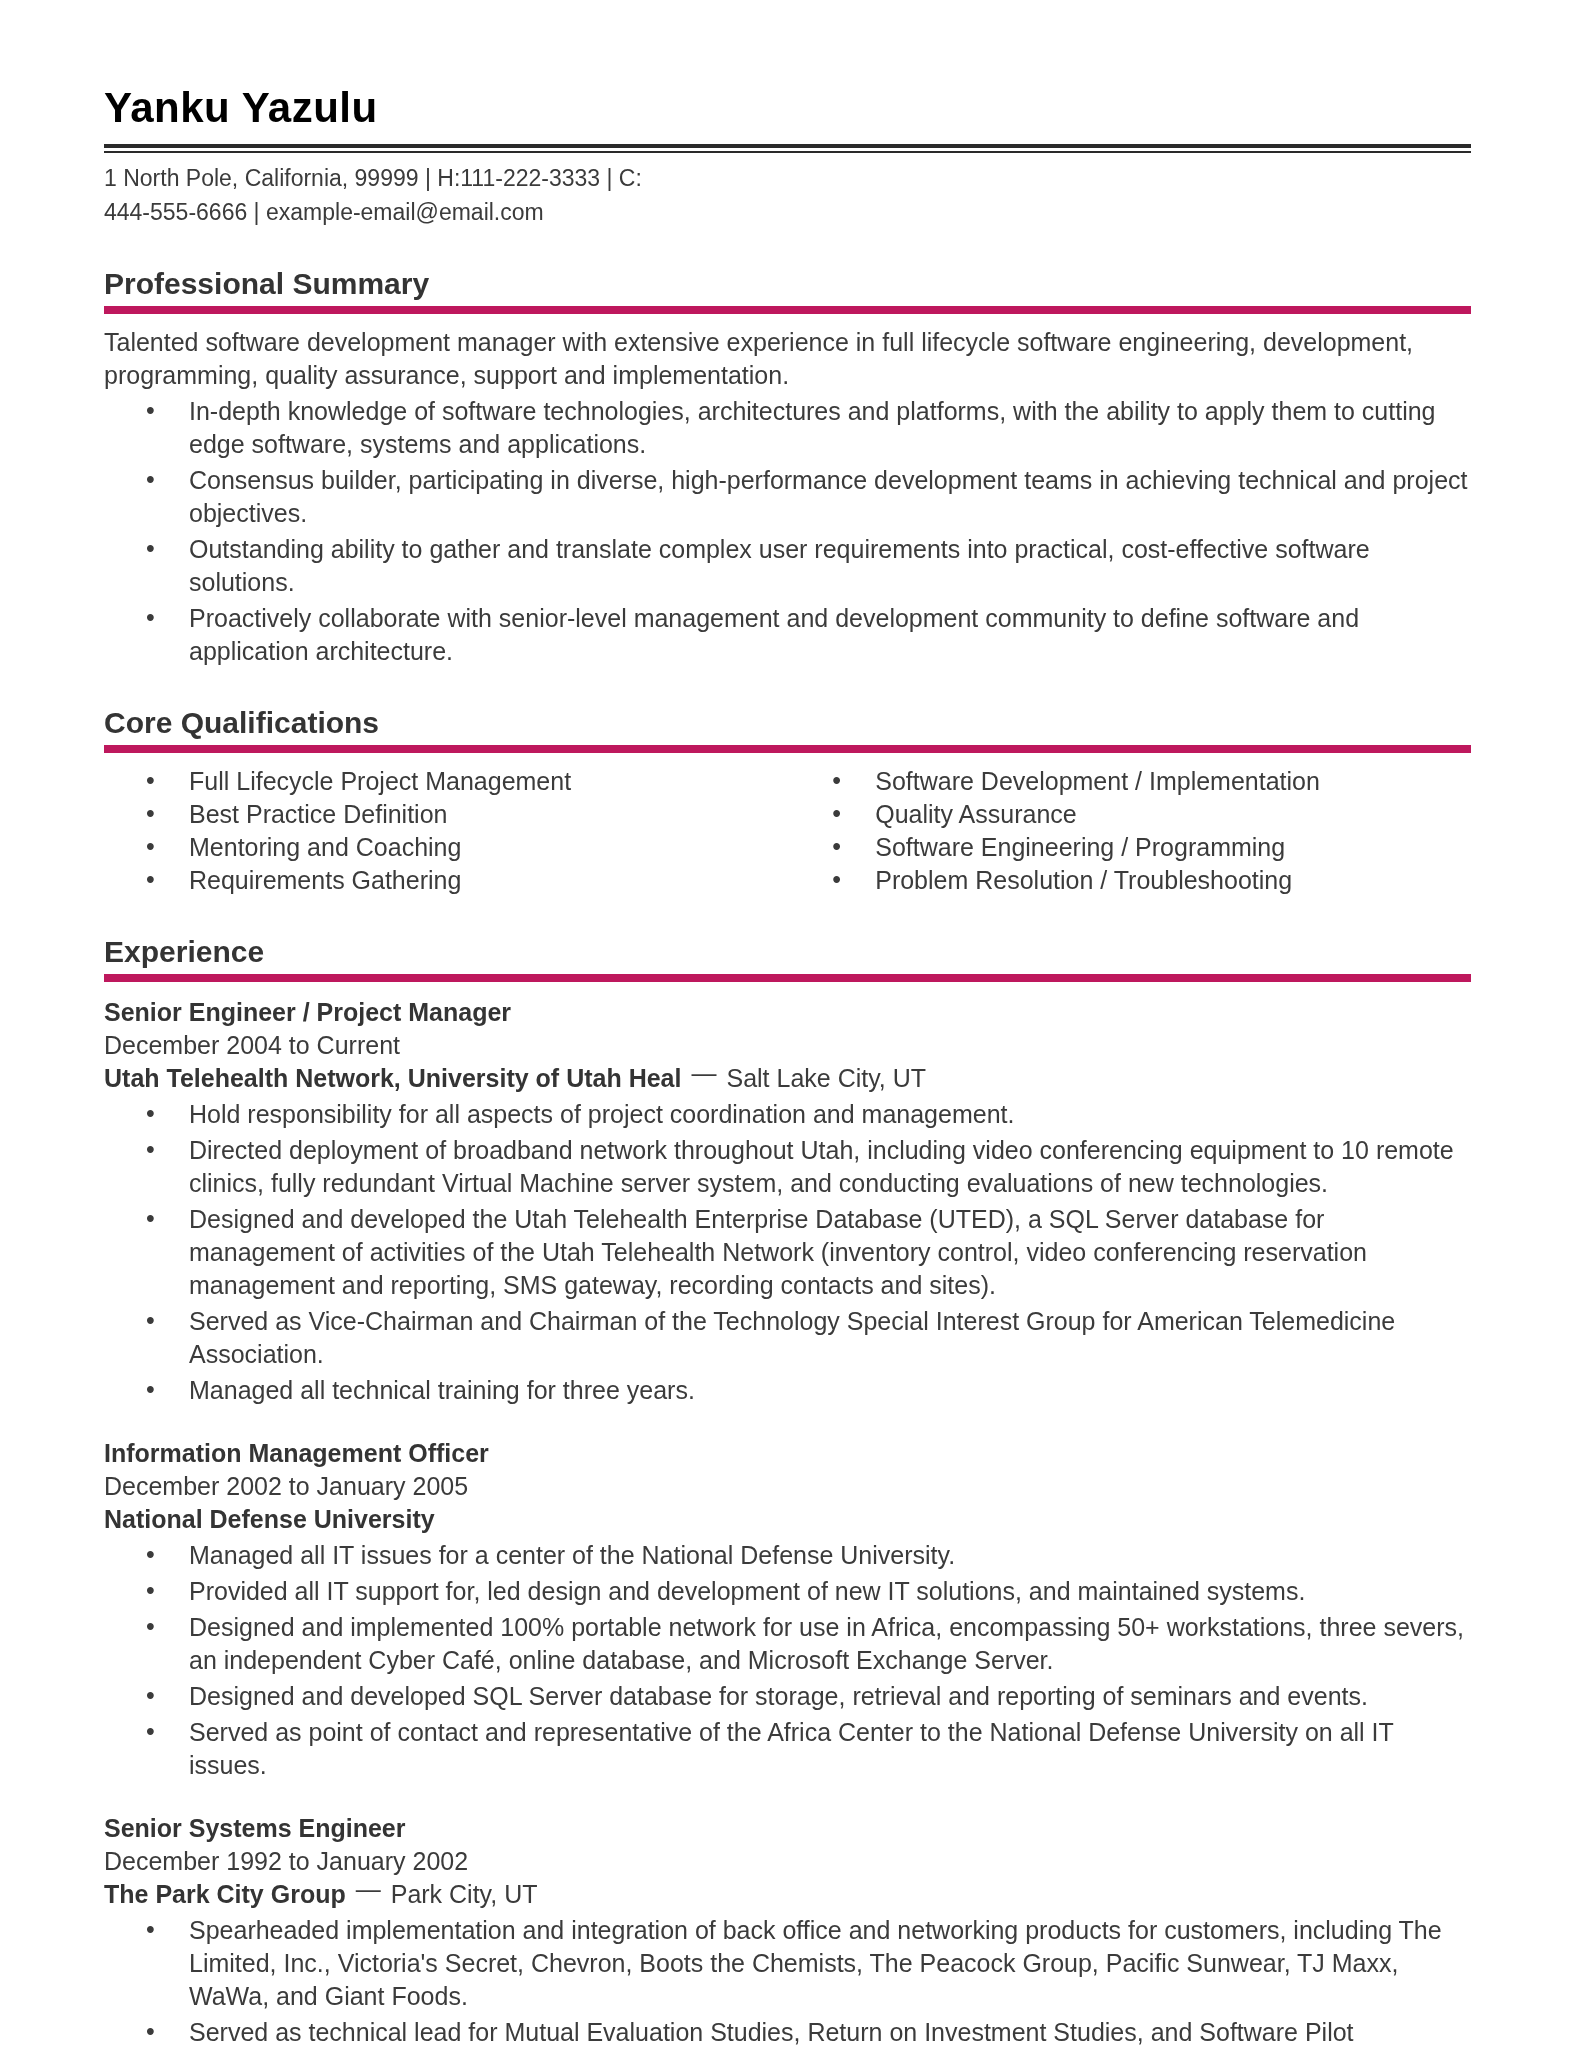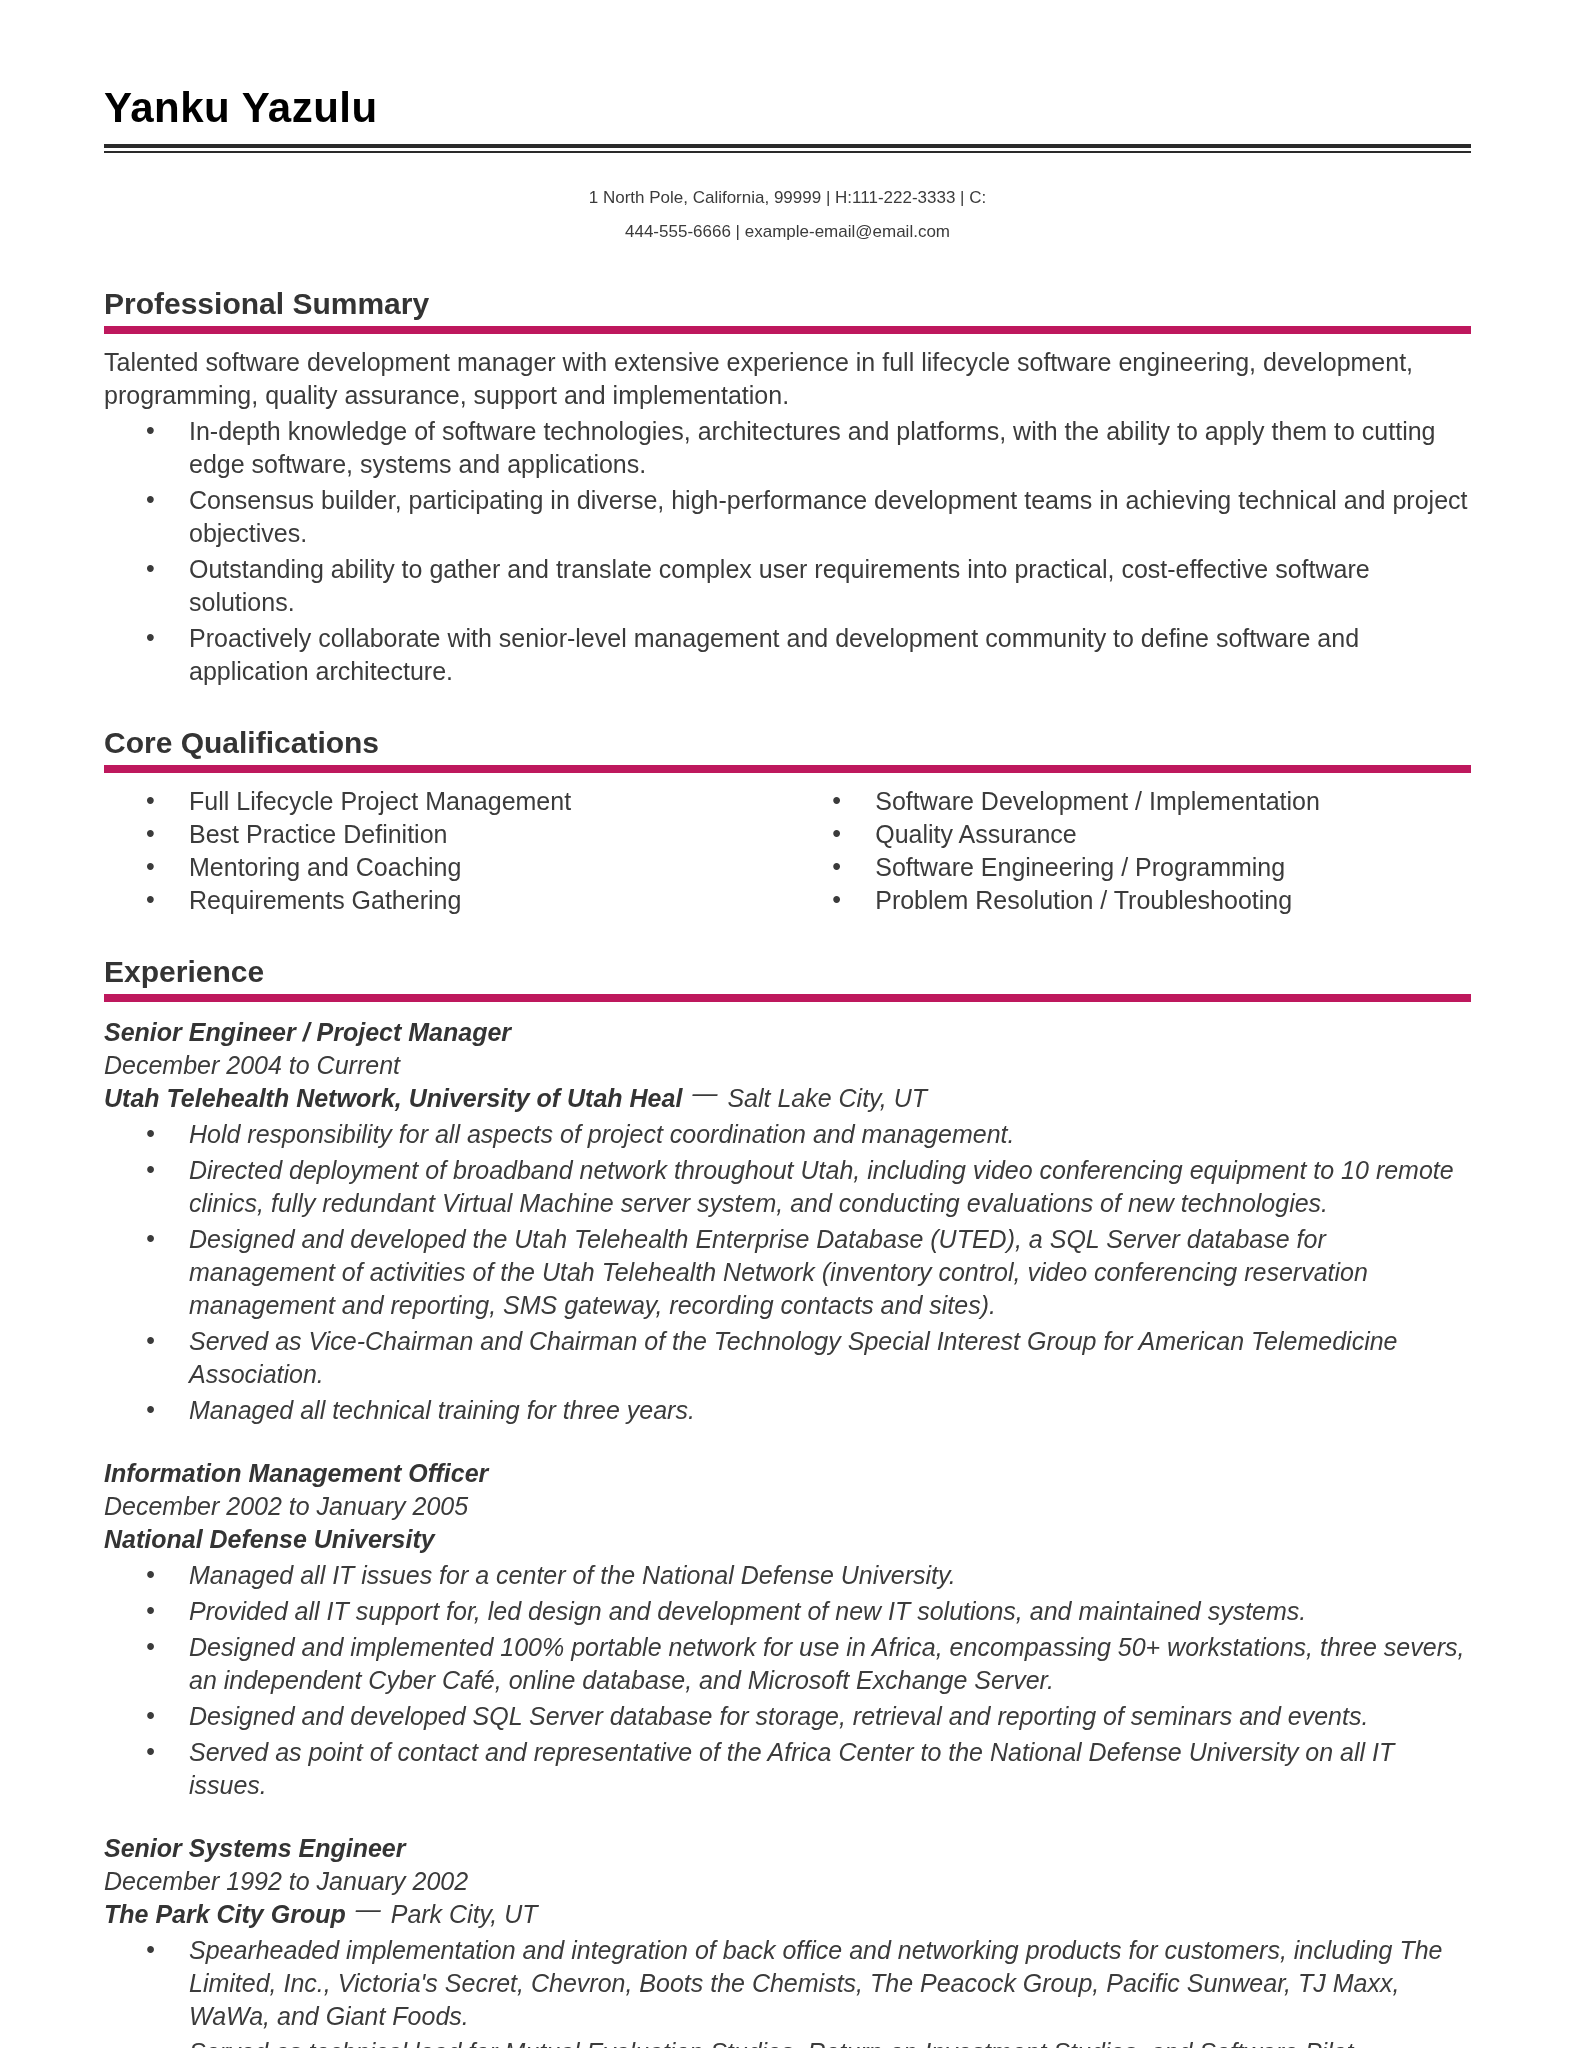--- a/index.html
+++ b/index.html
@@ -20,23 +20,23 @@
     letter-spacing: 0.5px;
   }
   .name-rule {
     margin-top: 12px;
     border-top: 4px solid #2a2a2a;
     border-bottom: 2px solid #2a2a2a;
     height: 9px;
   }
 
   .contact {
-    margin-top: 28px;
-    text-align: center;
-    font-size: 17px;
+    margin-top: 8px;
+    text-align: left;
+    font-size: 23px;
     line-height: 34px;
   }
 
   .section-heading {
     margin-top: 38px;
     font-size: 30px;
     font-weight: bold;
     color: #343434;
     border-bottom: 8px solid #be185d;
     padding-bottom: 5px;
@@ -62,21 +62,21 @@
   }
 
   .quals { display: flex; margin-top: 12px; }
   .quals .col-left { width: 50.2%; }
   .quals .col-right { flex: 1; }
   .quals ul.bullets { margin-top: 0; }
   .quals ul.bullets li { margin-top: 0; }
   .quals ul.bullets li:first-child { margin-top: 0; }
 
   .jobs { margin-top: 14px; }
-  .job { margin-top: 30px; font-style: italic; }
+  .job { margin-top: 30px; }
   .job:first-child { margin-top: 14px; }
   .job-title { font-weight: bold; color: #343434; }
   .company-name { font-weight: bold; color: #343434; }
   .company-dash {
     display: inline-block;
     position: relative;
     top: -5px;
     margin: 0 10px;
   }
   .job ul.bullets { margin-top: 0; }

